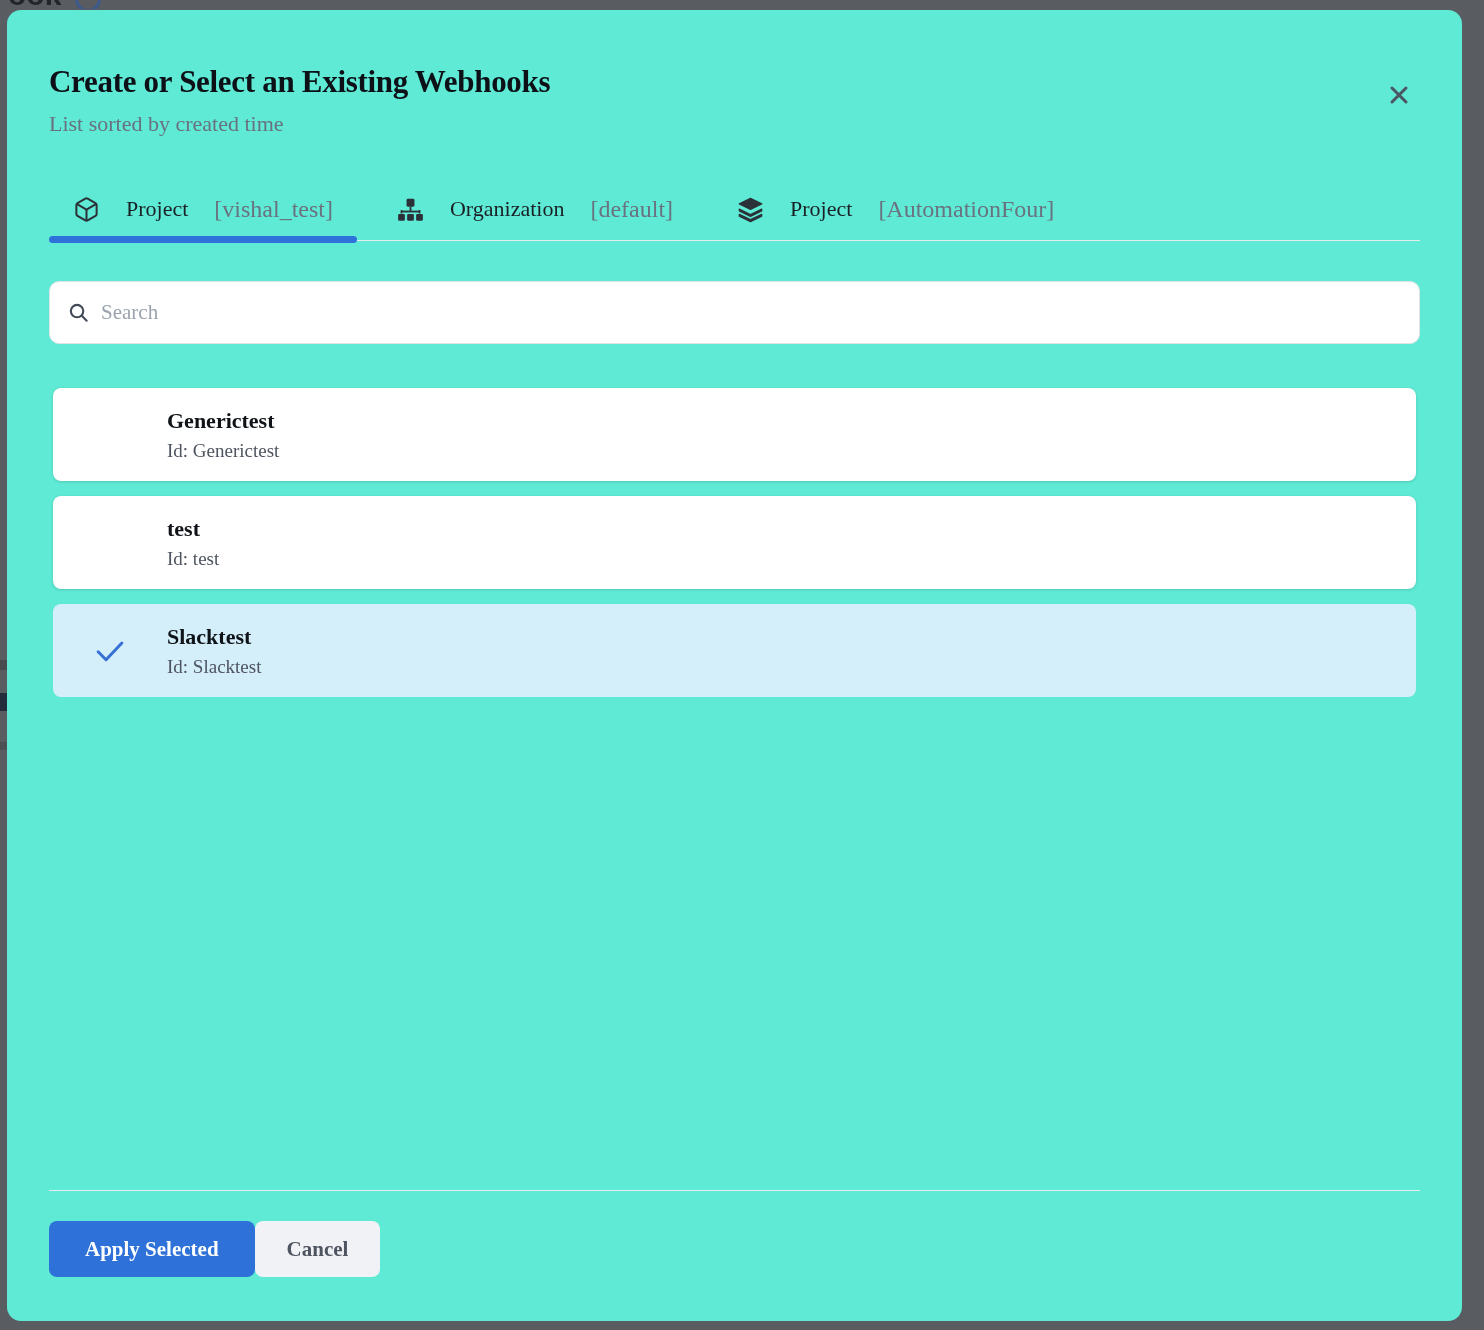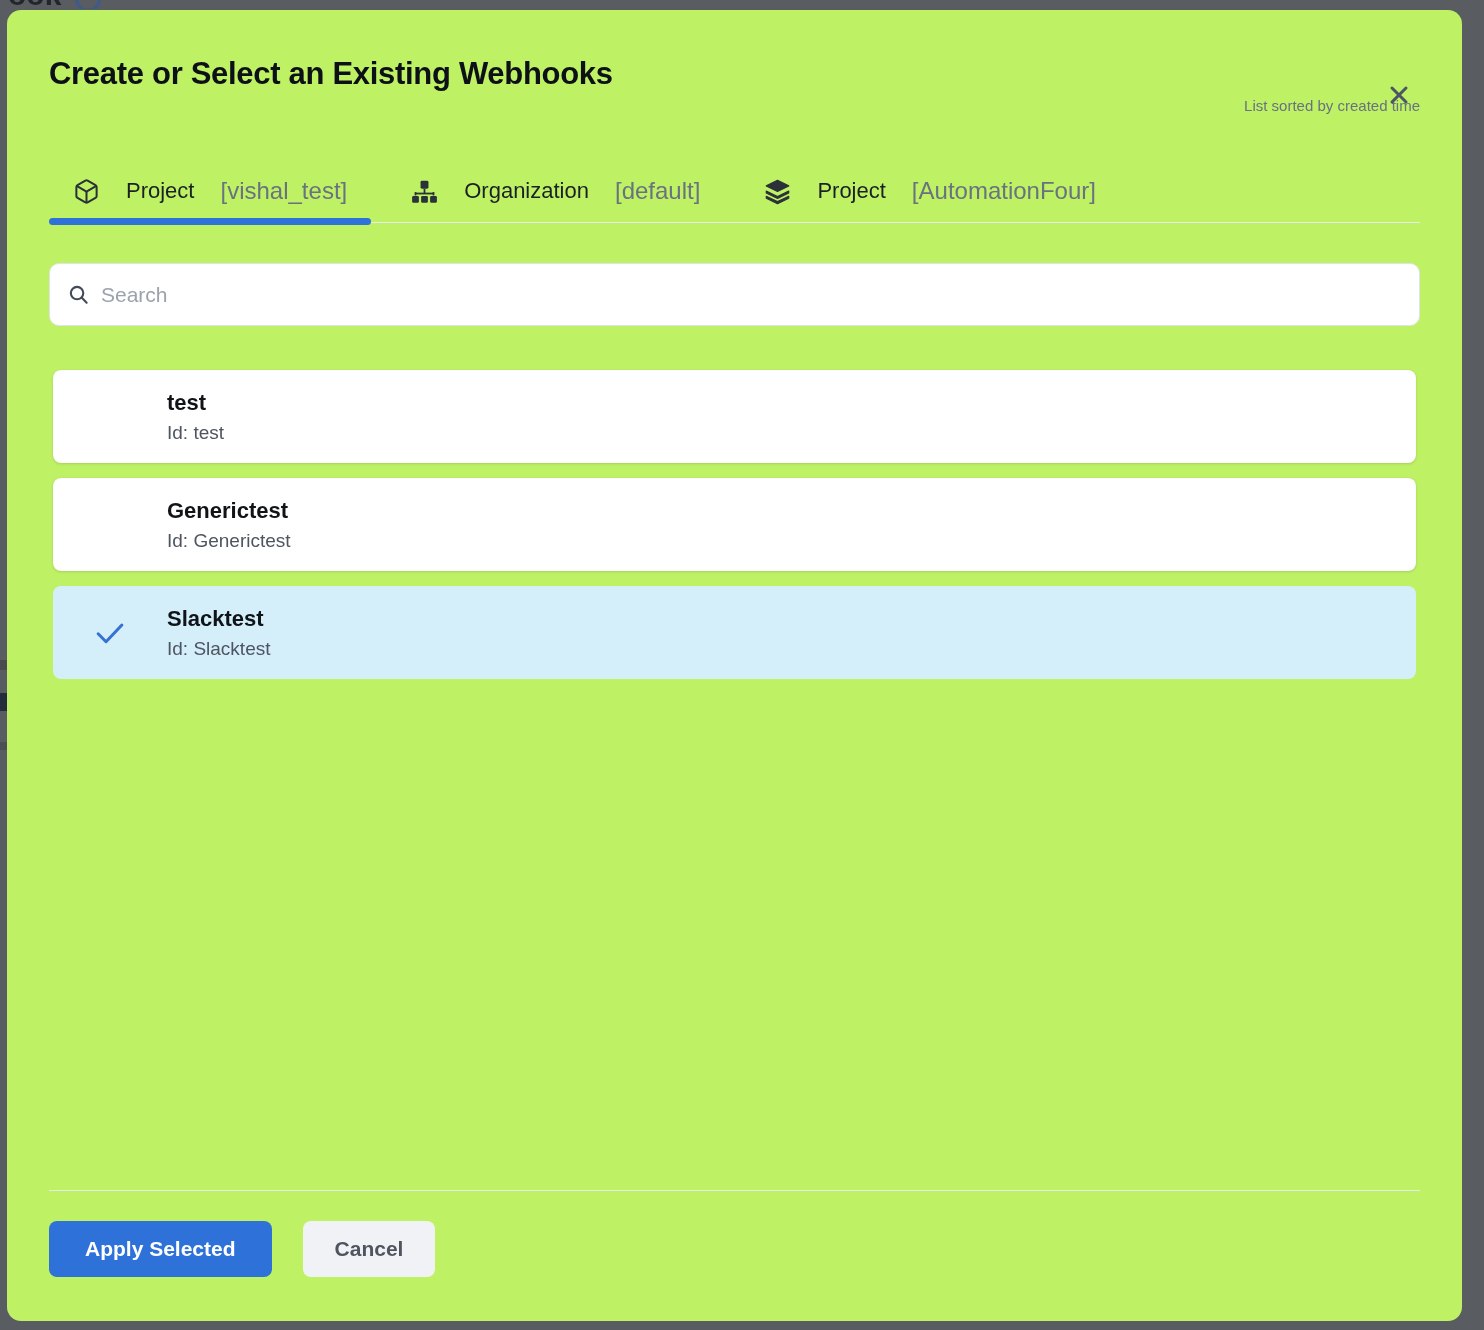--- a/index.html
+++ b/index.html
@@ -29,32 +29,33 @@
   .bg-left-fragment {
     position: absolute; left: 0; top: 693px; width: 7px; height: 18px;
     background: #232d3b; z-index: 0;
   }
   .bg-left-band1 { position: absolute; left: 0; top: 660px; width: 7px; height: 10px; background: rgba(0,0,0,0.18); }
   .bg-left-band2 { position: absolute; left: 0; top: 742px; width: 7px; height: 8px; background: rgba(0,0,0,0.14); }
 
   
   .modal {
     position: absolute; left: 7px; top: 10px; width: 1455px; height: 1311px;
-    background: #bef264; border-radius: 14px; z-index: 1;
-    padding: 0 42px;
+    background: #5eead4; border-radius: 14px; z-index: 1;
+    padding: 8px 42px;
+    font-family: Liberation Serif, serif;
   }
 
   .modal-title {
     margin-top: 44px;
     font-size: 31px; font-weight: bold; color: #0d1117; letter-spacing: -0.3px;
     line-height: 40px;
   }
   .modal-subtitle {
-    margin-top: 0;
-    font-size: 15px; color: #697180; line-height: 24px; text-align: right;
+    margin-top: 10px;
+    font-size: 22px; color: #697180; line-height: 24px;
   }
   .close-btn {
     position: absolute; top: 68px; right: 46px; width: 34px; height: 34px;
     background: none; border: none; cursor: pointer; padding: 0;
     display: flex; align-items: center; justify-content: center;
   }
   .close-btn svg { stroke: #4b5563; }
 
   
   .tabs {
@@ -126,21 +127,21 @@
   .check-col svg { visibility: hidden; }
   .webhook-item.selected .check-col svg { visibility: visible; }
   .webhook-name { font-size: 22px; font-weight: bold; color: #101418; line-height: 30px; }
   .webhook-id { font-size: 19px; color: #4e5560; line-height: 26px; margin-top: 2px; }
 
   
   .modal-footer {
     position: absolute; left: 42px; right: 42px; bottom: 0;
     border-top: 1px solid #e8eaed;
     padding-top: 30px; padding-bottom: 44px;
-    display: flex; gap: 31px;
+    display: flex; 
   }
   .btn {
     height: 56px; border: none; border-radius: 8px;
     font-family: inherit; font-size: 21px; font-weight: bold;
     cursor: pointer; padding: 0 32px;
   }
   .btn-primary { background: #2e72d9; color: #ffffff; padding: 0 36px; }
   .btn-secondary { background: #f1f2f6; color: #4f5560; }
 </style>
 </head>
@@ -225,33 +226,33 @@
 
   <div class="webhook-list" data-name="webhook-list">
 
   <div class="webhook-item" data-name="webhook-list-item">
         <span class="check-col" data-name="selected-check-column">
           <svg data-name="check-icon" width="38" height="38" viewBox="0 0 24 24" fill="none" stroke="#3671d3" stroke-width="1.9" stroke-linecap="round" stroke-linejoin="round">
             <polyline points="4.5 12.5 9.5 17.5 19.5 7"></polyline>
           </svg>
         </span>
         <span class="webhook-text" data-name="webhook-text">
-          <div class="webhook-name" data-name="webhook-name">test</div>
-          <div class="webhook-id" data-name="webhook-id">Id: test</div>
+          <div class="webhook-name" data-name="webhook-name">Generictest</div>
+          <div class="webhook-id" data-name="webhook-id">Id: Generictest</div>
         </span>
       </div>
       <div class="webhook-item" data-name="webhook-list-item">
         <span class="check-col" data-name="selected-check-column">
           <svg data-name="check-icon" width="38" height="38" viewBox="0 0 24 24" fill="none" stroke="#3671d3" stroke-width="1.9" stroke-linecap="round" stroke-linejoin="round">
             <polyline points="4.5 12.5 9.5 17.5 19.5 7"></polyline>
           </svg>
         </span>
         <span class="webhook-text" data-name="webhook-text">
-          <div class="webhook-name" data-name="webhook-name">Generictest</div>
-          <div class="webhook-id" data-name="webhook-id">Id: Generictest</div>
+          <div class="webhook-name" data-name="webhook-name">test</div>
+          <div class="webhook-id" data-name="webhook-id">Id: test</div>
         </span>
       </div>
       <div class="webhook-item selected" data-name="webhook-list-item">
         <span class="check-col" data-name="selected-check-column">
           <svg data-name="check-icon" width="38" height="38" viewBox="0 0 24 24" fill="none" stroke="#3671d3" stroke-width="1.9" stroke-linecap="round" stroke-linejoin="round">
             <polyline points="4.5 12.5 9.5 17.5 19.5 7"></polyline>
           </svg>
         </span>
         <span class="webhook-text" data-name="webhook-text">
           <div class="webhook-name" data-name="webhook-name">Slacktest</div>

